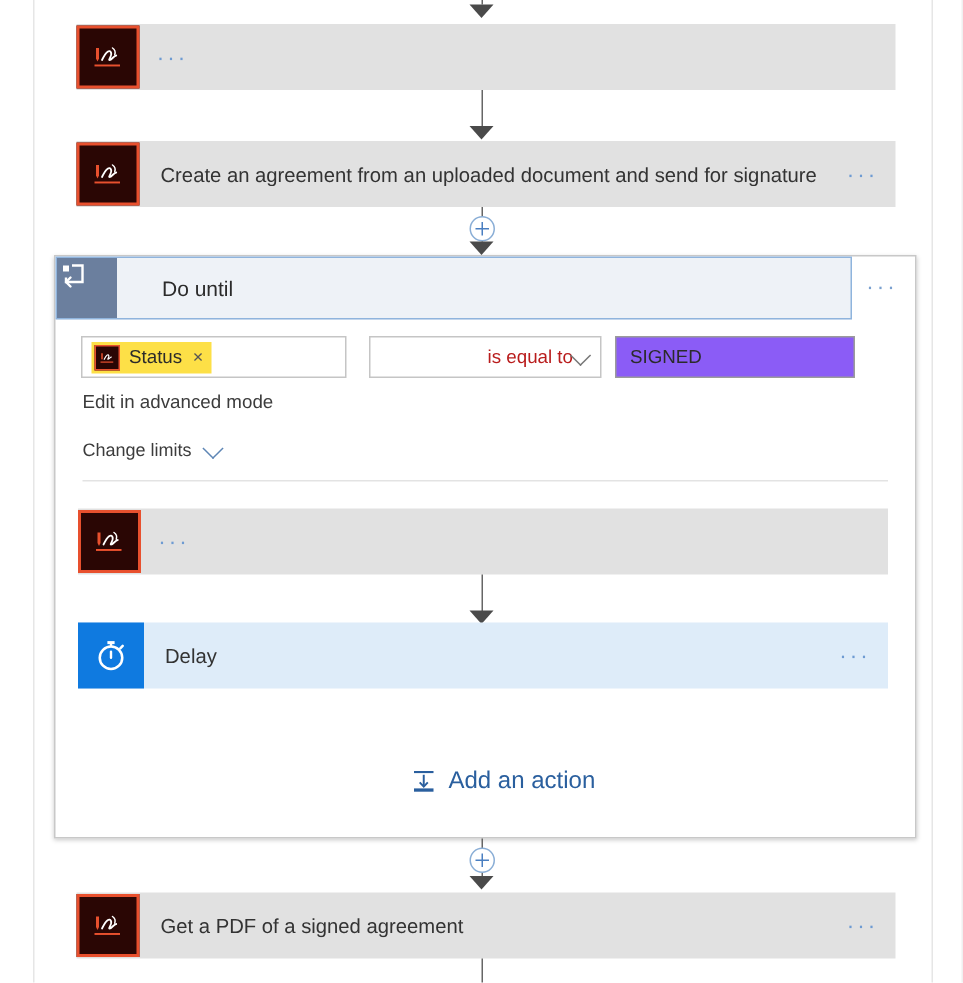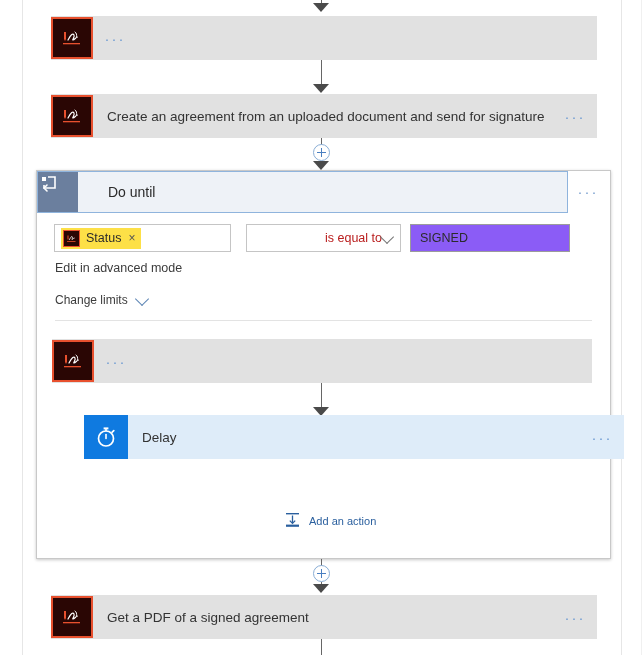--- a/index.html
+++ b/index.html
@@ -22,21 +22,21 @@
 
   
   .card{
     position:absolute;
     display:flex;
     align-items:center;
     height:44px;
     background:#e1e1e1;
     box-sizing:border-box;
   }
-  .card.selectedblue{background:#deecf9;margin-left:32px;}
+  .card.selectedblue{background:#deecf9;}
   .card .iconbox{
     width:42px;height:42px;
     flex:0 0 42px;
     display:flex;align-items:center;justify-content:center;
     box-sizing:border-box;
   }
   .iconbox.adobe{
     background:#2a0604;
     border:2px solid #e8502e;
   }
@@ -180,23 +180,23 @@
     font-size:12px;color:#3c3c3c;cursor:pointer;
   }
   .limits .chev{margin-left:9px;border-color:#5e86b5;}
   .scopedivider{
     position:absolute;left:55px;top:320px;
     width:537px;height:1px;background:#e3e3e3;
   }
 
   
   .addaction{
-    position:absolute;left:284px;top:512px;
-    display:flex;align-items:center;
-    font-size:11px;color:#2a5f9e;cursor:pointer;
+    position:absolute;left:274px;top:512px;
+    display:flex;align-items:center;
+    font-size:16px;color:#2a5f9e;cursor:pointer;
   }
   .addaction .aicon{margin-right:8px;display:flex;}
 </style>
 </head>
 <body>
 
 <div class="canvas">
 
   <div class="rule left"></div>
   <div class="rule right"></div>

